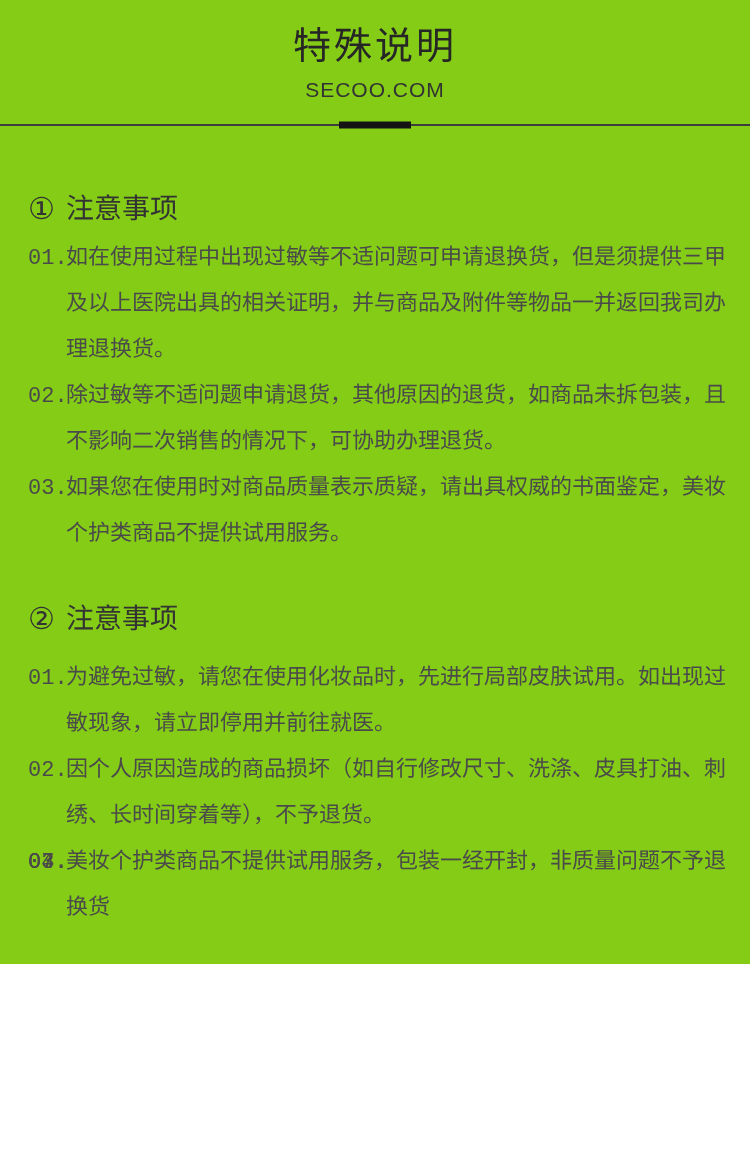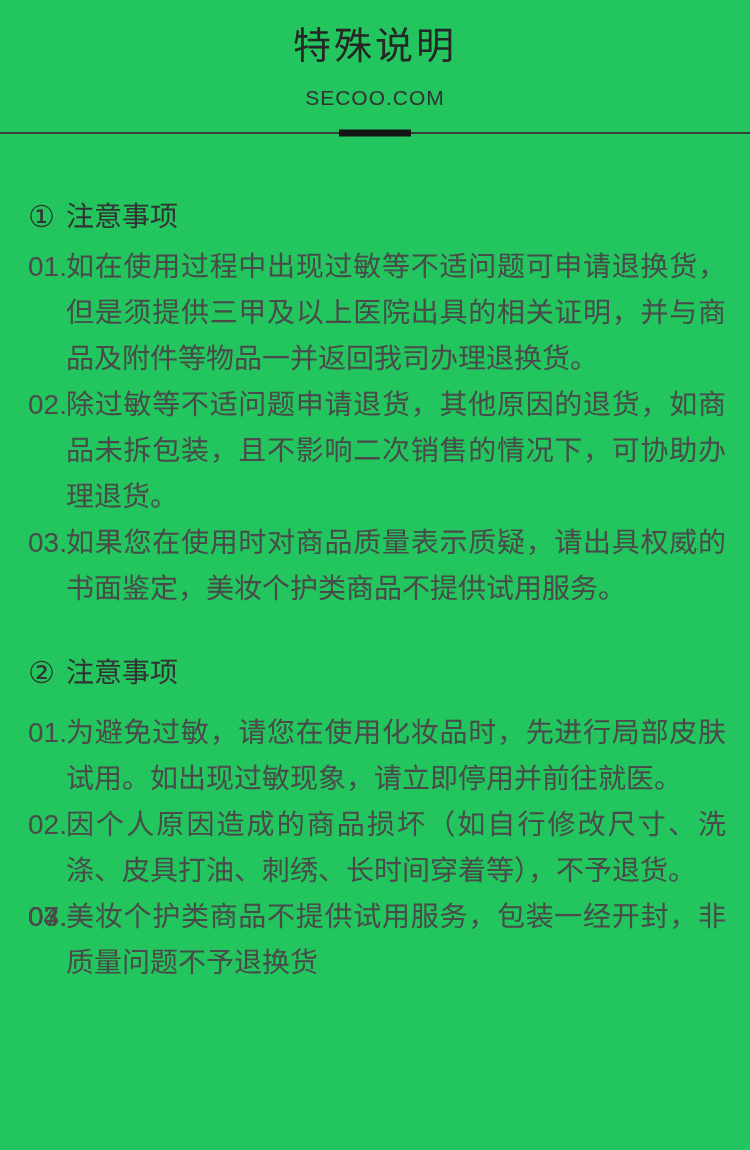--- a/index.html
+++ b/index.html
@@ -3,41 +3,41 @@
 <meta charset="utf-8">
 <style>
   html, body {
     margin: 0;
     padding: 0;
     background: #ffffff;
   }
   .page {
     position: relative;
     width: 750px;
-    height: 1150px;
-    background: #22c55e;
+    height: 964px;
+    background: #84cc16;
     overflow: hidden;
     font-family: "Liberation Sans", "DejaVu Sans", sans-serif;
     box-sizing: border-box;
   }
   
   .header {
     padding-top: 24px;
     text-align: center;
   }
   .page-title {
     margin: 0;
     font-size: 38px;
     line-height: 44px;
     font-weight: 400;
     letter-spacing: 3px;
     color: #262626;
   }
   .page-subtitle {
-    margin: 16px;
+    margin: 8px;
     font-size: 21px;
     line-height: 28px;
     font-weight: 400;
     letter-spacing: 1px;
     color: #333333;
   }
   
   .divider {
     position: relative;
     margin-top: 20px;
@@ -79,24 +79,25 @@
     font-size: 30px;
   }
   .item-list {
     margin: 0;
     padding: 0;
     list-style: none;
   }
   .item {
     position: relative;
     padding-left: 38px;
-    font-size: 28px;
+    font-size: 22px;
     line-height: 46px;
     color: #4a4a4a;
     text-align: justify;
+    font-family: Liberation Mono, monospace;
   }
   .item-num {
     position: absolute;
     left: 0;
     top: 0;
     color: #4a4a4a;
   }
 </style>
 </head>
 <body>

